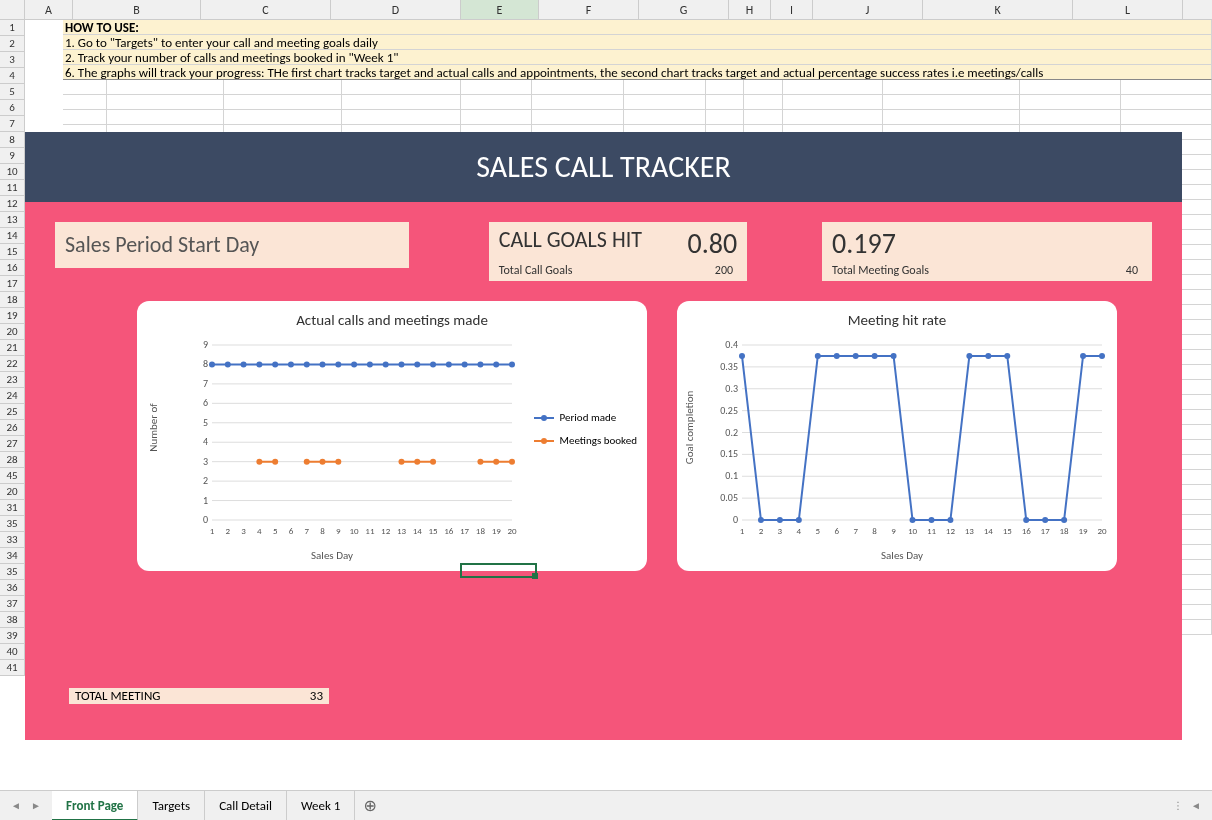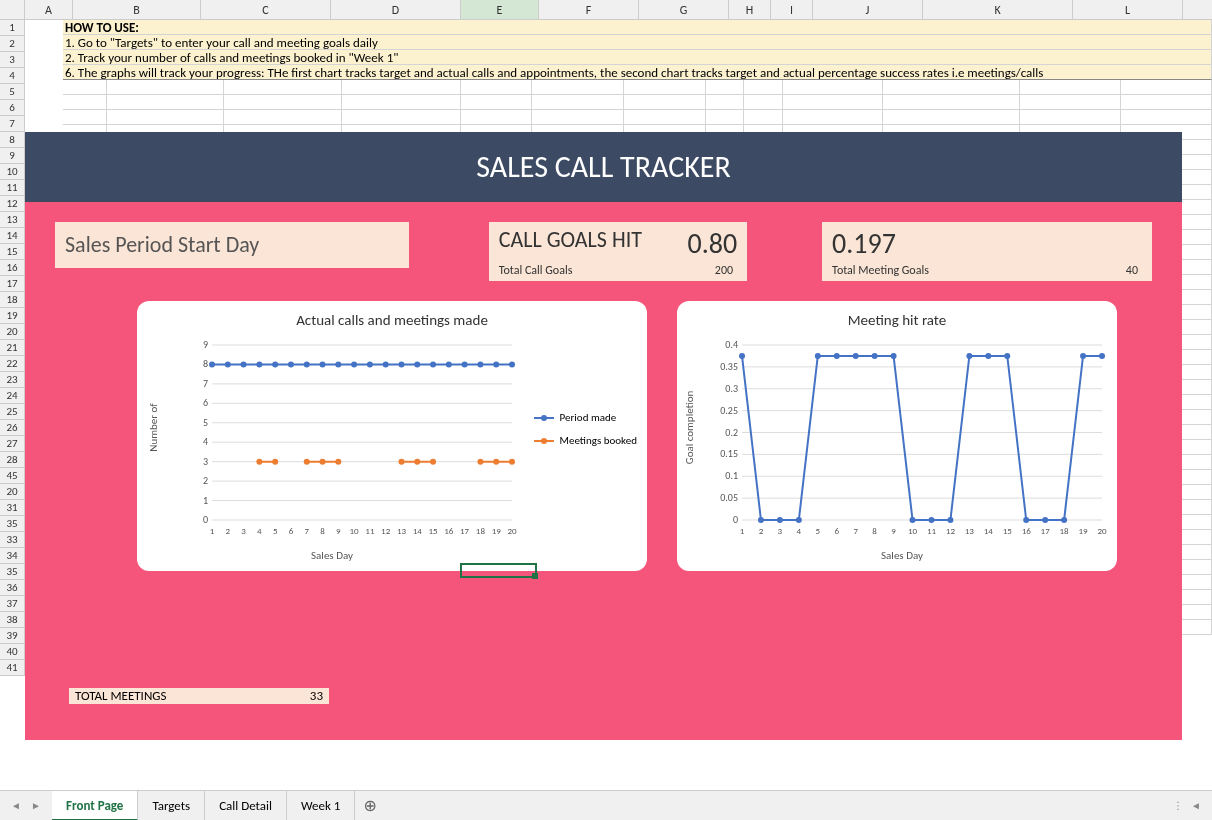--- a/index.html
+++ b/index.html
@@ -868,21 +868,21 @@
               <circle cx="371.05263157894734" cy="20.9375" r="3" fill="#4472c4"></circle>
               <circle cx="390" cy="20.9375" r="3" fill="#4472c4"></circle>
             </svg>
           <div class="axis-label-y" style="left:-24px;top:120px">Goal completion</div>
           <div class="axis-label-x" style="margin-left:20px;width:380px">Sales Day</div>
         </div>
       </div>
 
       <div class="totals">
         <div class="total-row">
-          <span>TOTAL MEETINGS</span>
+          <span>TOTAL MEETING</span>
           <span>33</span>
         </div>
       </div>
     </div>
   </div>
 
   <div class="sel-cell" id="sel-cell" style="left: 460px; top: 563px; width: 77px; height: 15px;">
     <div class="sel-handle"></div>
   </div>
 </div>

